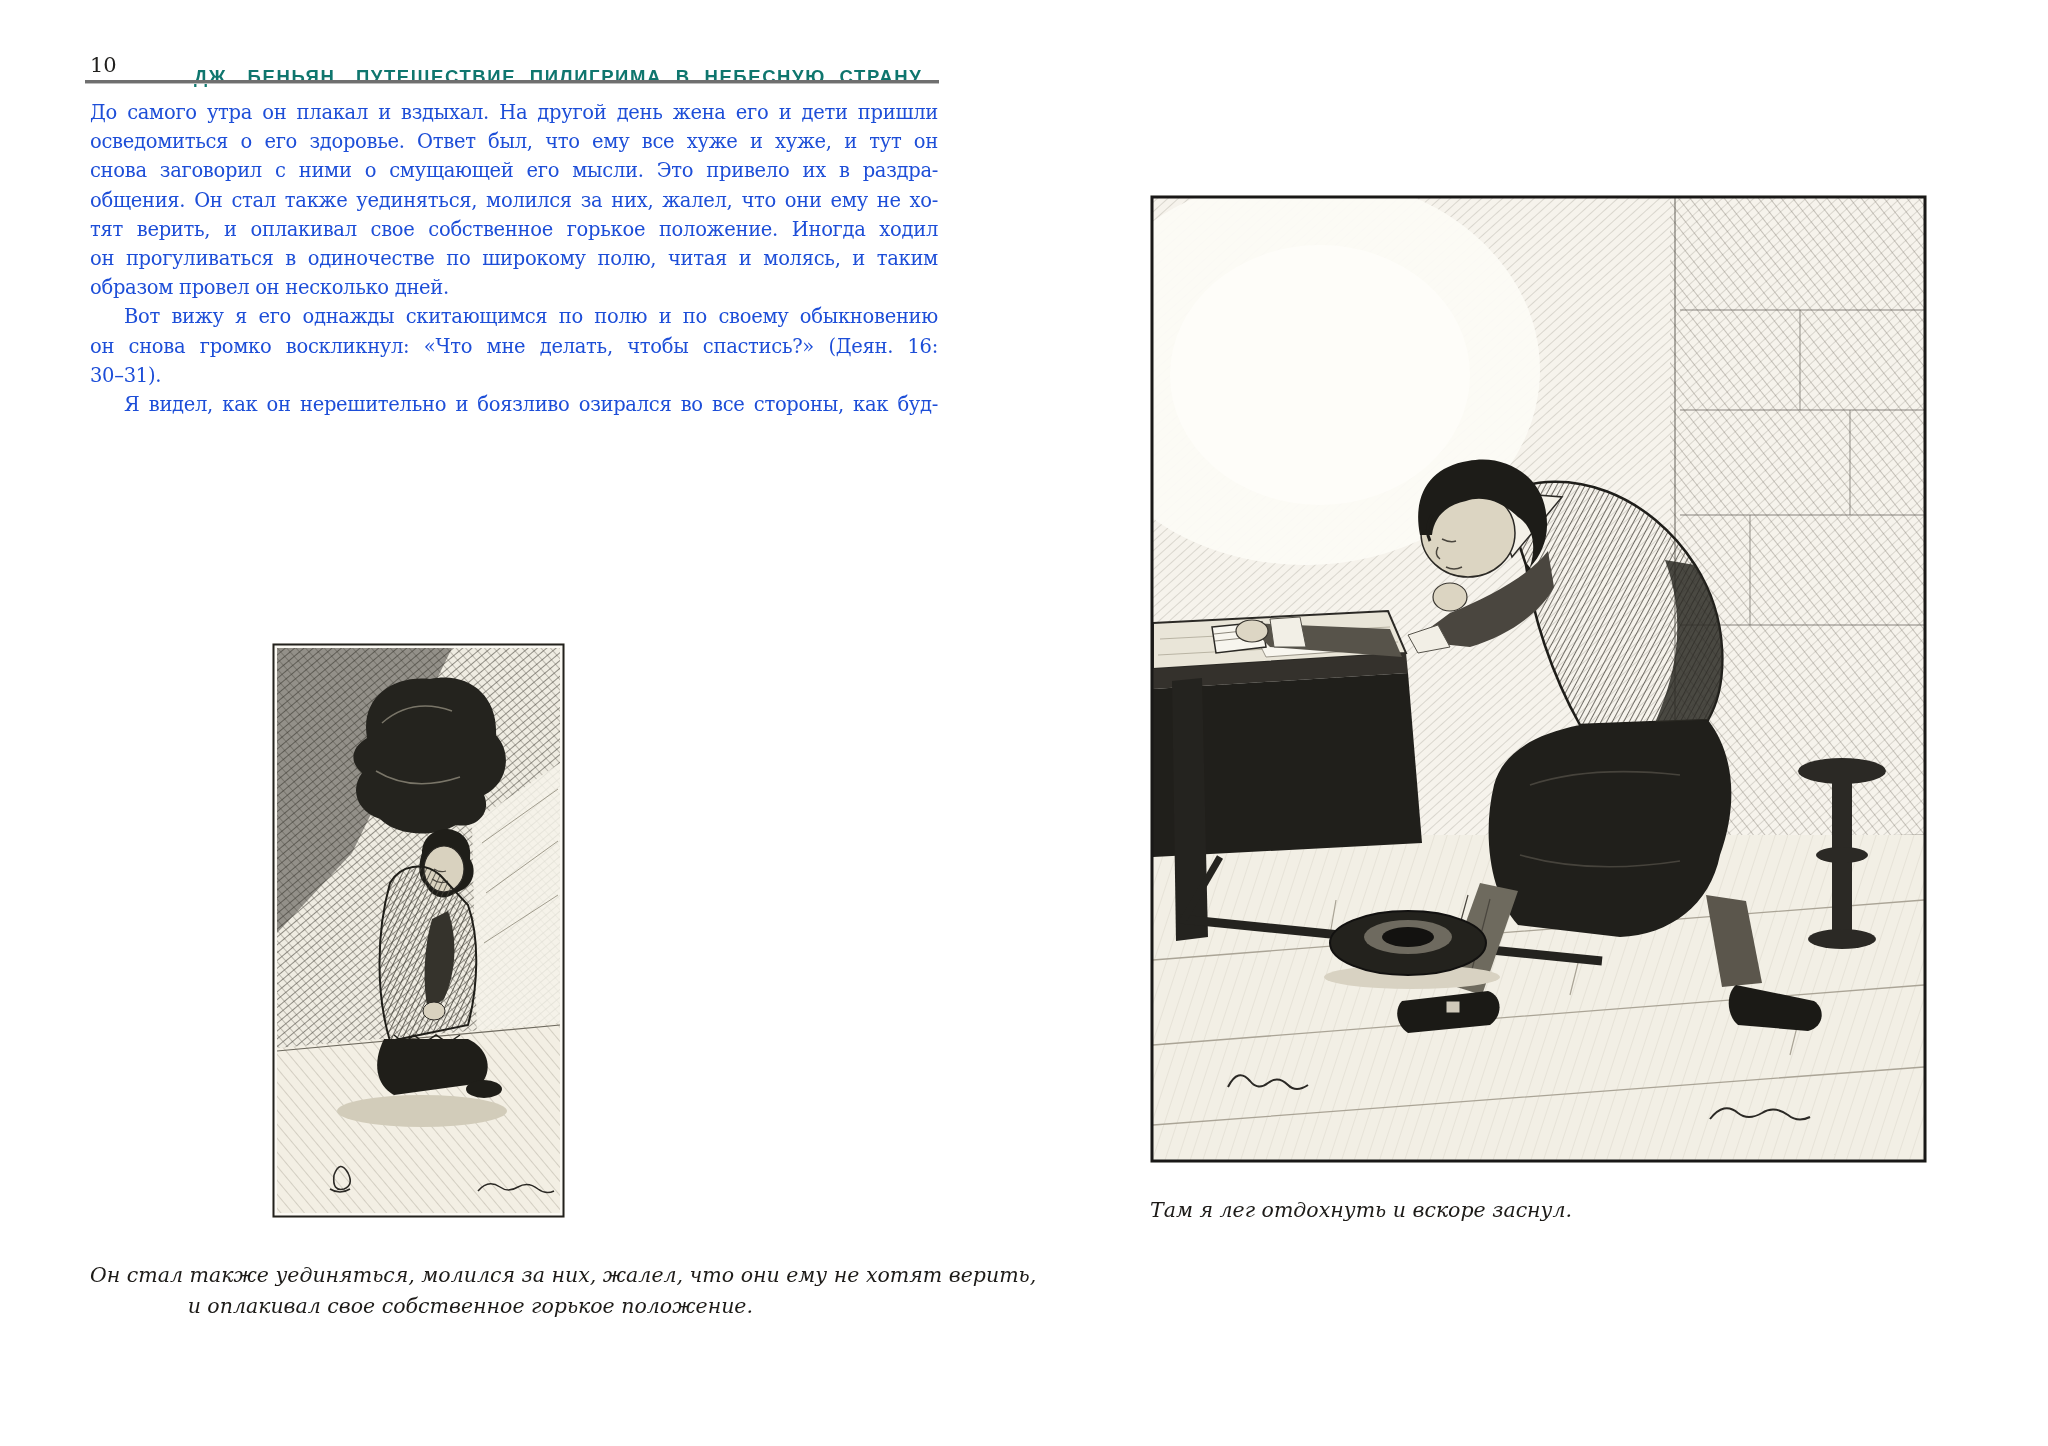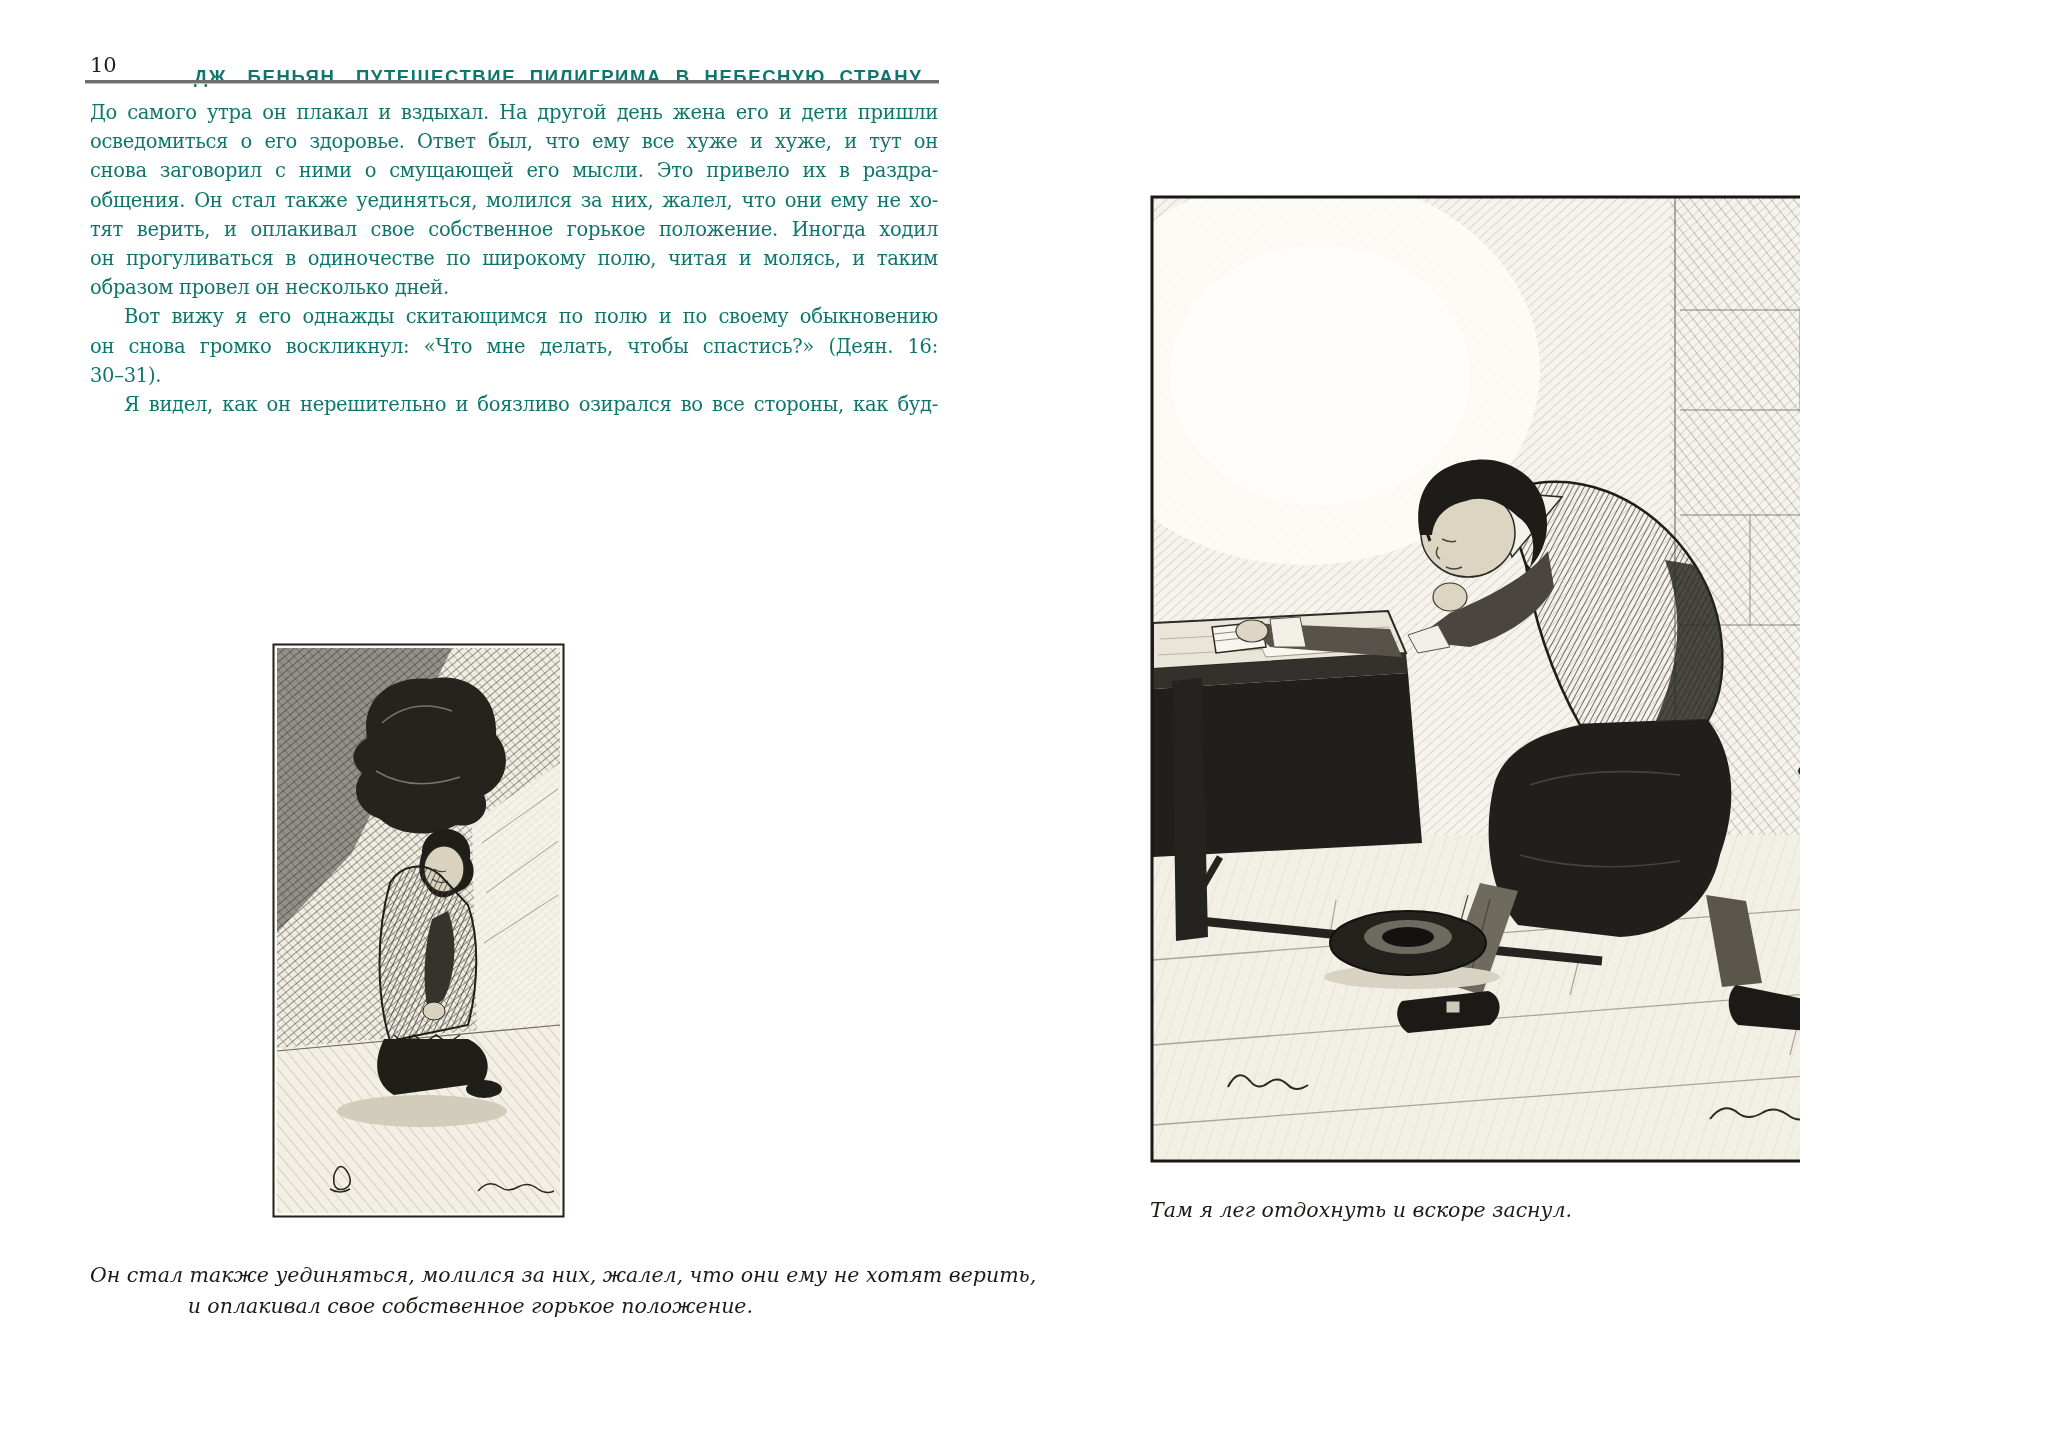--- a/index.html
+++ b/index.html
@@ -1,32 +1,32 @@
 <!DOCTYPE html>
 <html lang="ru"><head>
 <meta charset="utf-8">
 <style>
   html,body{margin:0;padding:0;background:#ffffff;}
   #spread{
-    position:relative;width:1800px;height:1446px;background:#ffffff;overflow:hidden;
+    position:relative;width:2048px;height:1446px;background:#ffffff;overflow:hidden;
     font-family:"DejaVu Serif","Liberation Serif",serif;color:#1d1b18;
   }
   
   .running-head{position:absolute;left:90px;top:50px;width:850px;height:28px;}
   .pageno{position:absolute;left:0;top:3px;font-size:21px;color:#21201e;}
   .rtitle{
     position:absolute;left:104px;top:16px;
     font-family:"Liberation Sans",sans-serif;font-weight:bold;font-size:18.5px;
     letter-spacing:1.6px;word-spacing:7px;color:#0f766e;white-space:nowrap;
   }
   .head-rule{position:absolute;left:85px;top:80px;width:854px;height:3px;background:#6f6f6f;border-bottom:1px solid #bdbdbd;}
   
   .body-text{
     position:absolute;left:90px;top:98px;width:848px;
-    font-size:19.5px;line-height:29.2px;letter-spacing:-0.3px;color:#0f766e;
+    font-size:19.5px;line-height:29.2px;letter-spacing:-0.3px;color:#1d4ed8;
   }
   .para{margin:0;padding:0;}
   .line{height:29.2px;overflow:hidden;}
   .line.jfull{text-align:justify;text-align-last:justify;}
   .line.indent{text-indent:34px;}
   
   .caption{font-style:italic;color:#1d1b18;}
   .caption-left{
     position:absolute;left:90px;top:1260px;width:848px;
     font-size:20.5px;line-height:31px;text-align:right;

